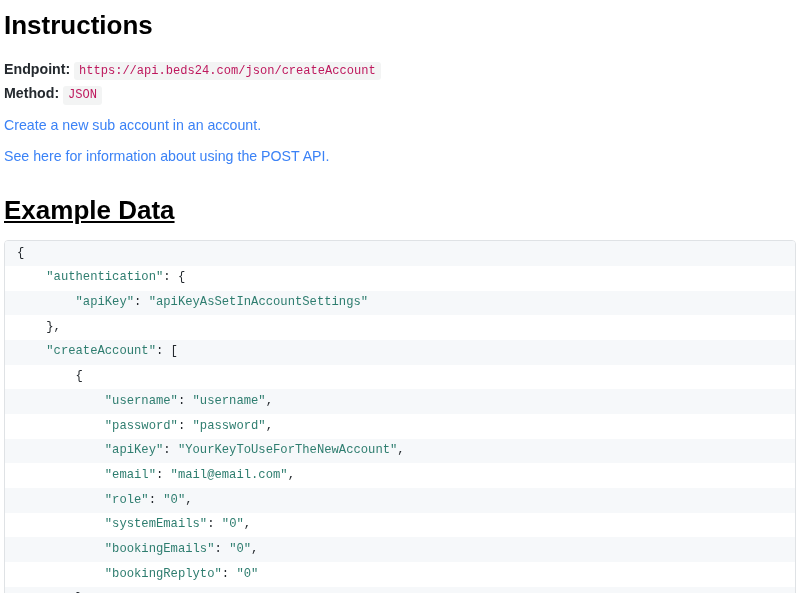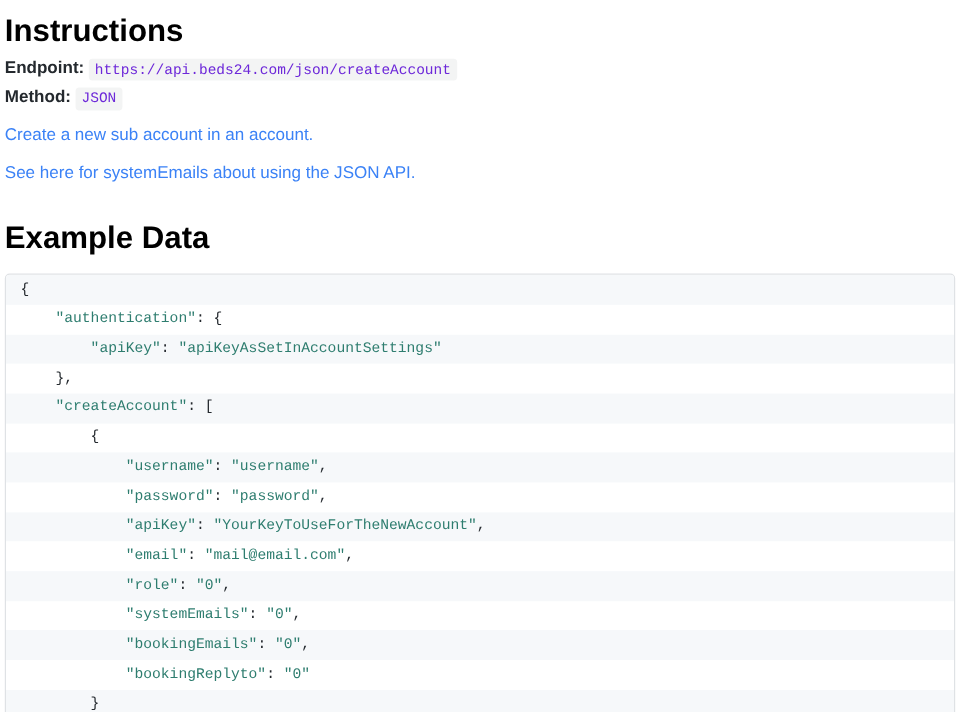--- a/index.html
+++ b/index.html
@@ -12,43 +12,44 @@
       color: #24292e;
       padding: 6px 4px;
       font-size: 14px;
       line-height: 1.5;
       background: #fff;
     }
     h2 {
       font-family: "Helvetica Neue", Helvetica, Arial, sans-serif;
       font-size: 26px;
       font-weight: 700;
-      margin-bottom: 2px;
+      margin-bottom: 14px;
       margin-top: 0;
       color: #000;
     }
     h2.section-title {
       margin-top: 24px;
       margin-bottom: 10px;
+      text-decoration: underline;
     }
     .meta-line {
       font-size: 14.2px;
       margin-bottom: 3px;
       color: #24292e;
     }
     .meta-label {
       font-weight: 700;
     }
     code.inline-code {
       background-color: rgba(27,31,35,0.05);
       border-radius: 3px;
       font-size: 85%;
       padding: 0.2em 0.4em;
       font-family: "SFMono-Regular", Consolas, "Liberation Mono", Menlo, monospace;
-      color: #6d28d9;
+      color: #be185d;
     }
     .para {
       font-size: 14.2px;
       margin-top: 10px;
       margin-bottom: 4px;
       color: #3b82f6;
     }
     .code-block {
       border: 1px solid #dfe2e5;
       border-radius: 4px;
@@ -85,21 +86,21 @@
   <span class="meta-label">Endpoint:</span>
   <code class="inline-code">https://api.beds24.com/json/createAccount</code>
 </div>
 
 <div class="meta-line">
   <span class="meta-label">Method:</span>
   <code class="inline-code">JSON</code>
 </div>
 
 <p class="para">Create a new sub account in an account.</p>
-<p class="para">See here for systemEmails about using the JSON API.</p>
+<p class="para">See here for information about using the POST API.</p>
 
 <h2 class="section-title">Example Data</h2>
 
 <div class="code-block">
   <div class="code-line alt"><span class="tok-p">{</span></div>
   <div class="code-line">    <span class="tok-key">"authentication"</span><span class="tok-p">: {</span></div>
   <div class="code-line alt">        <span class="tok-key">"apiKey"</span><span class="tok-p">: </span><span class="tok-val">"apiKeyAsSetInAccountSettings"</span></div>
   <div class="code-line">    <span class="tok-p">},</span></div>
   <div class="code-line alt">    <span class="tok-key">"createAccount"</span><span class="tok-p">: [</span></div>
   <div class="code-line">        <span class="tok-p">{</span></div>

